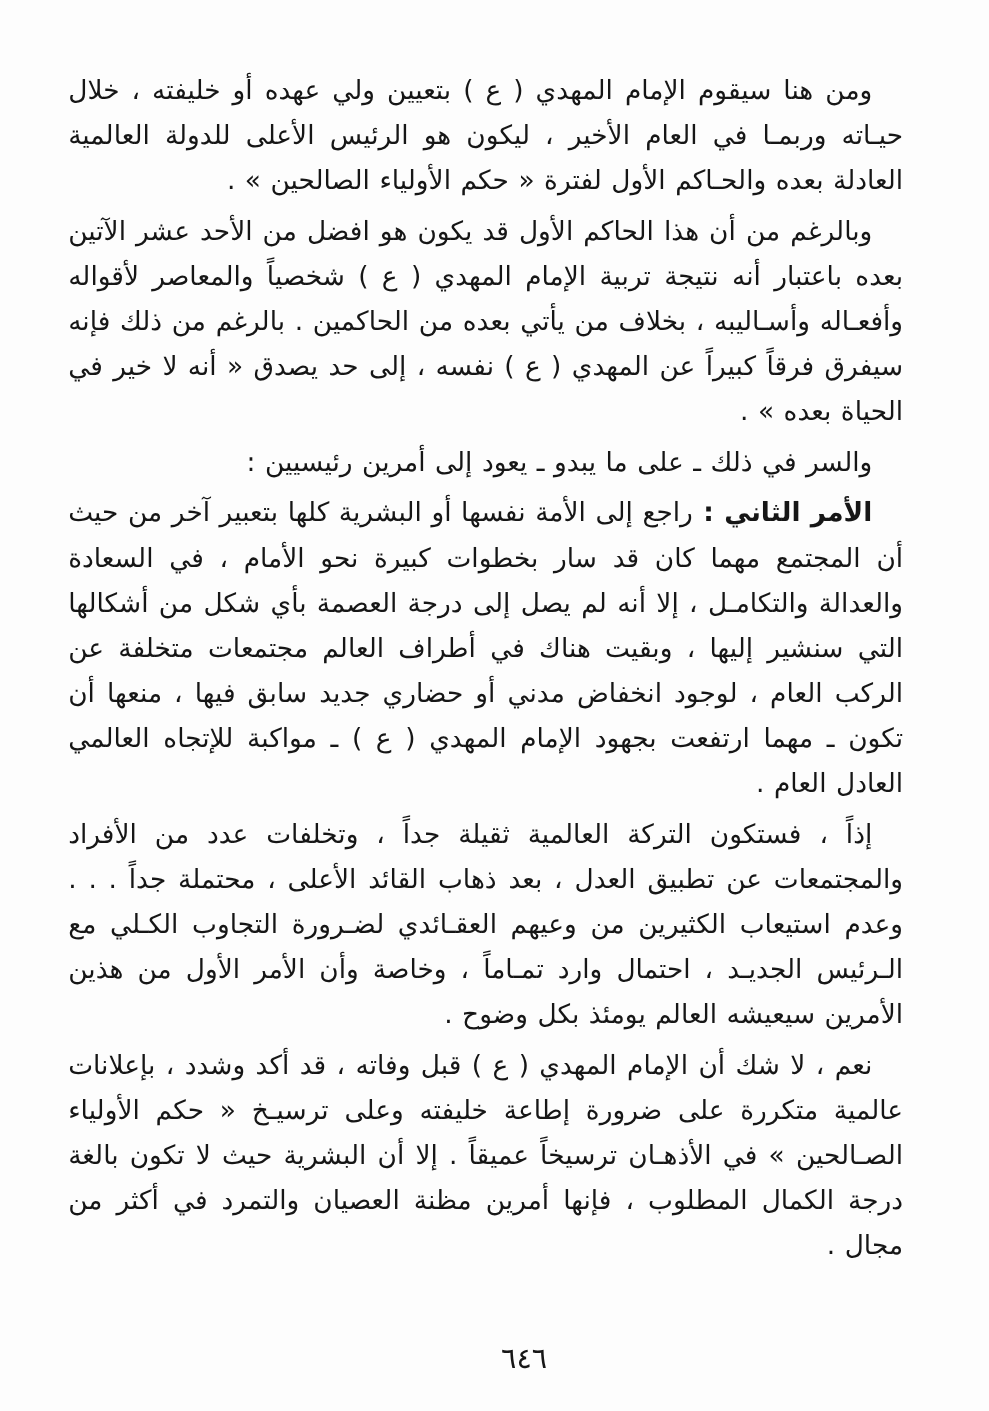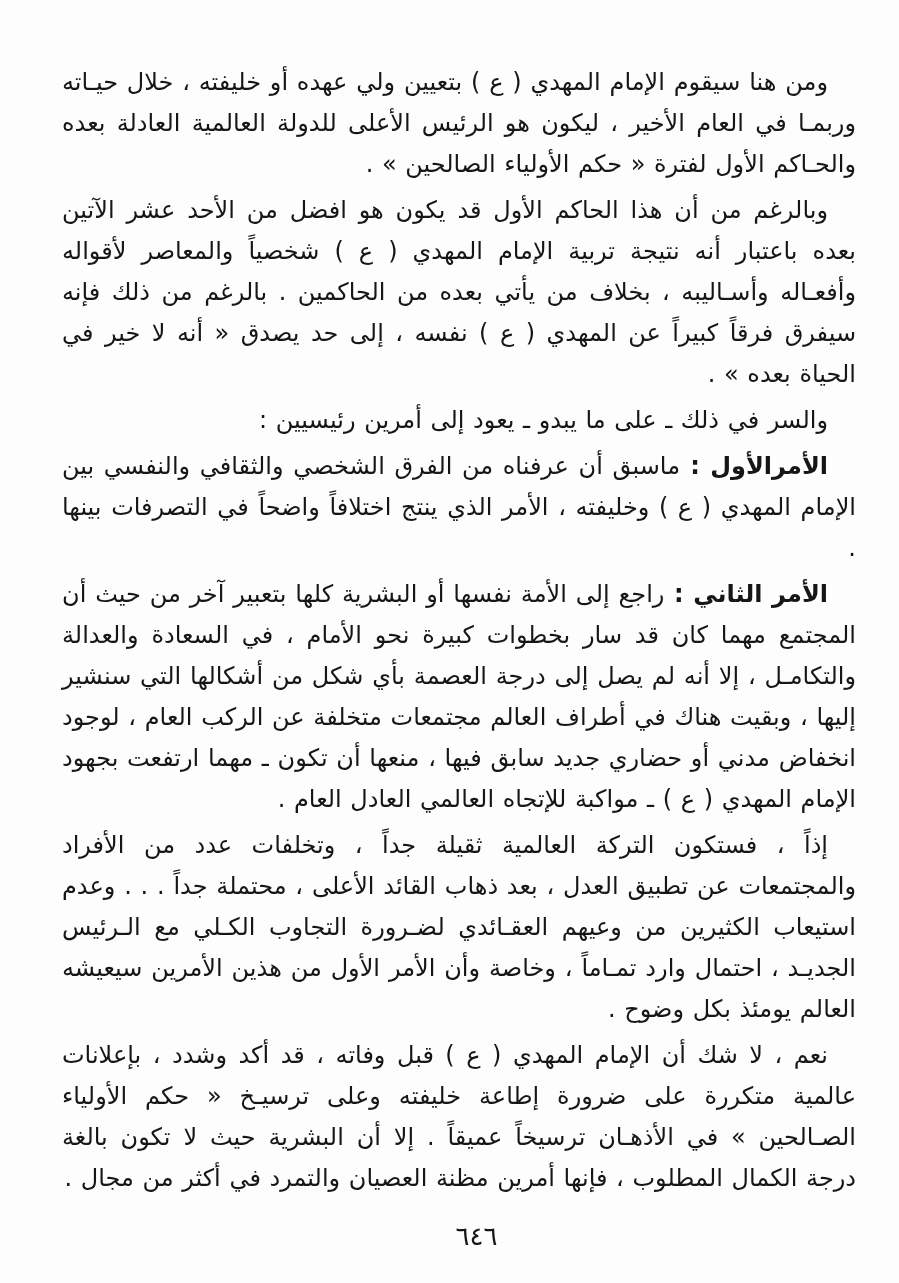--- a/index.html
+++ b/index.html
@@ -9,21 +9,21 @@
   }
   .page {
     position: relative;
     width: 899px;
     height: 1283px;
     background: #fdfdfd;
     color: #161616;
     direction: rtl;
     font-family: "DejaVu Sans", sans-serif;
     box-sizing: border-box;
-    padding: 62px 43px 0 62px;
+    padding: 62px 78px 0 62px;
     overflow: hidden;
   }
   .text-block p {
     margin: 0 0 5px 0;
     font-size: 24px;
     line-height: 41px;
     text-align: justify;
     text-indent: 28px;
     word-spacing: 1px;
   }
@@ -46,21 +46,20 @@
 
 <div class="page">
   <div class="text-block">
 
     <p><span>ومن هنا سيقوم الإمام المهدي ( ع ) بتعيين ولي عهده أو خليفته ، خلال حيـاته وربمـا في العام الأخير ، ليكون هو الرئيس الأعلى للدولة العالمية العادلة بعده والحـاكم الأول لفترة « حكم الأولياء الصالحين » .</span></p>
 
     <p><span>وبالرغم من أن هذا الحاكم الأول قد يكون هو افضل من الأحد عشر الآتين بعده باعتبار أنه نتيجة تربية الإمام المهدي ( ع ) شخصياً والمعاصر لأقواله وأفعـاله وأسـاليبه ، بخلاف من يأتي بعده من الحاكمين . بالرغم من ذلك فإنه سيفرق فرقاً كبيراً عن المهدي ( ع ) نفسه ، إلى حد يصدق « أنه لا خير في الحياة بعده » .</span></p>
 
     <p><span>والسر في ذلك ـ على ما يبدو ـ يعود إلى أمرين رئيسيين :</span></p>
 
-    <p><span class="lead">الأمرالأول : </span><span>ماسبق أن عرفناه من الفرق الشخصي والثقافي والنفسي بين الإمام المهدي ( ع ) وخليفته ، الأمر الذي ينتج اختلافاً واضحاً في التصرفات بينها .</span></p>
 
     <p><span class="lead">الأمر الثاني : </span><span>راجع إلى الأمة نفسها أو البشرية كلها بتعبير آخر من حيث أن المجتمع مهما كان قد سار بخطوات كبيرة نحو الأمام ، في السعادة والعدالة والتكامـل ، إلا أنه لم يصل إلى درجة العصمة بأي شكل من أشكالها التي سنشير إليها ، وبقيت هناك في أطراف العالم مجتمعات متخلفة عن الركب العام ، لوجود انخفاض مدني أو حضاري جديد سابق فيها ، منعها أن تكون ـ مهما ارتفعت بجهود الإمام المهدي ( ع ) ـ مواكبة للإتجاه العالمي العادل العام .</span></p>
 
     <p><span>إذاً ، فستكون التركة العالمية ثقيلة جداً ، وتخلفات عدد من الأفراد والمجتمعات عن تطبيق العدل ، بعد ذهاب القائد الأعلى ، محتملة جداً . . . وعدم استيعاب الكثيرين من وعيهم العقـائدي لضـرورة التجاوب الكـلي مع الـرئيس الجديـد ، احتمال وارد تمـاماً ، وخاصة وأن الأمر الأول من هذين الأمرين سيعيشه العالم يومئذ بكل وضوح .</span></p>
 
     <p><span>نعم ، لا شك أن الإمام المهدي ( ع ) قبل وفاته ، قد أكد وشدد ، بإعلانات عالمية متكررة على ضرورة إطاعة خليفته وعلى ترسيـخ « حكم الأولياء الصـالحين » في الأذهـان ترسيخاً عميقاً . إلا أن البشرية حيث لا تكون بالغة درجة الكمال المطلوب ، فإنها أمرين مظنة العصيان والتمرد في أكثر من مجال .</span></p>
 
   </div>
 
   <div class="page-number">٦٤٦</div>

